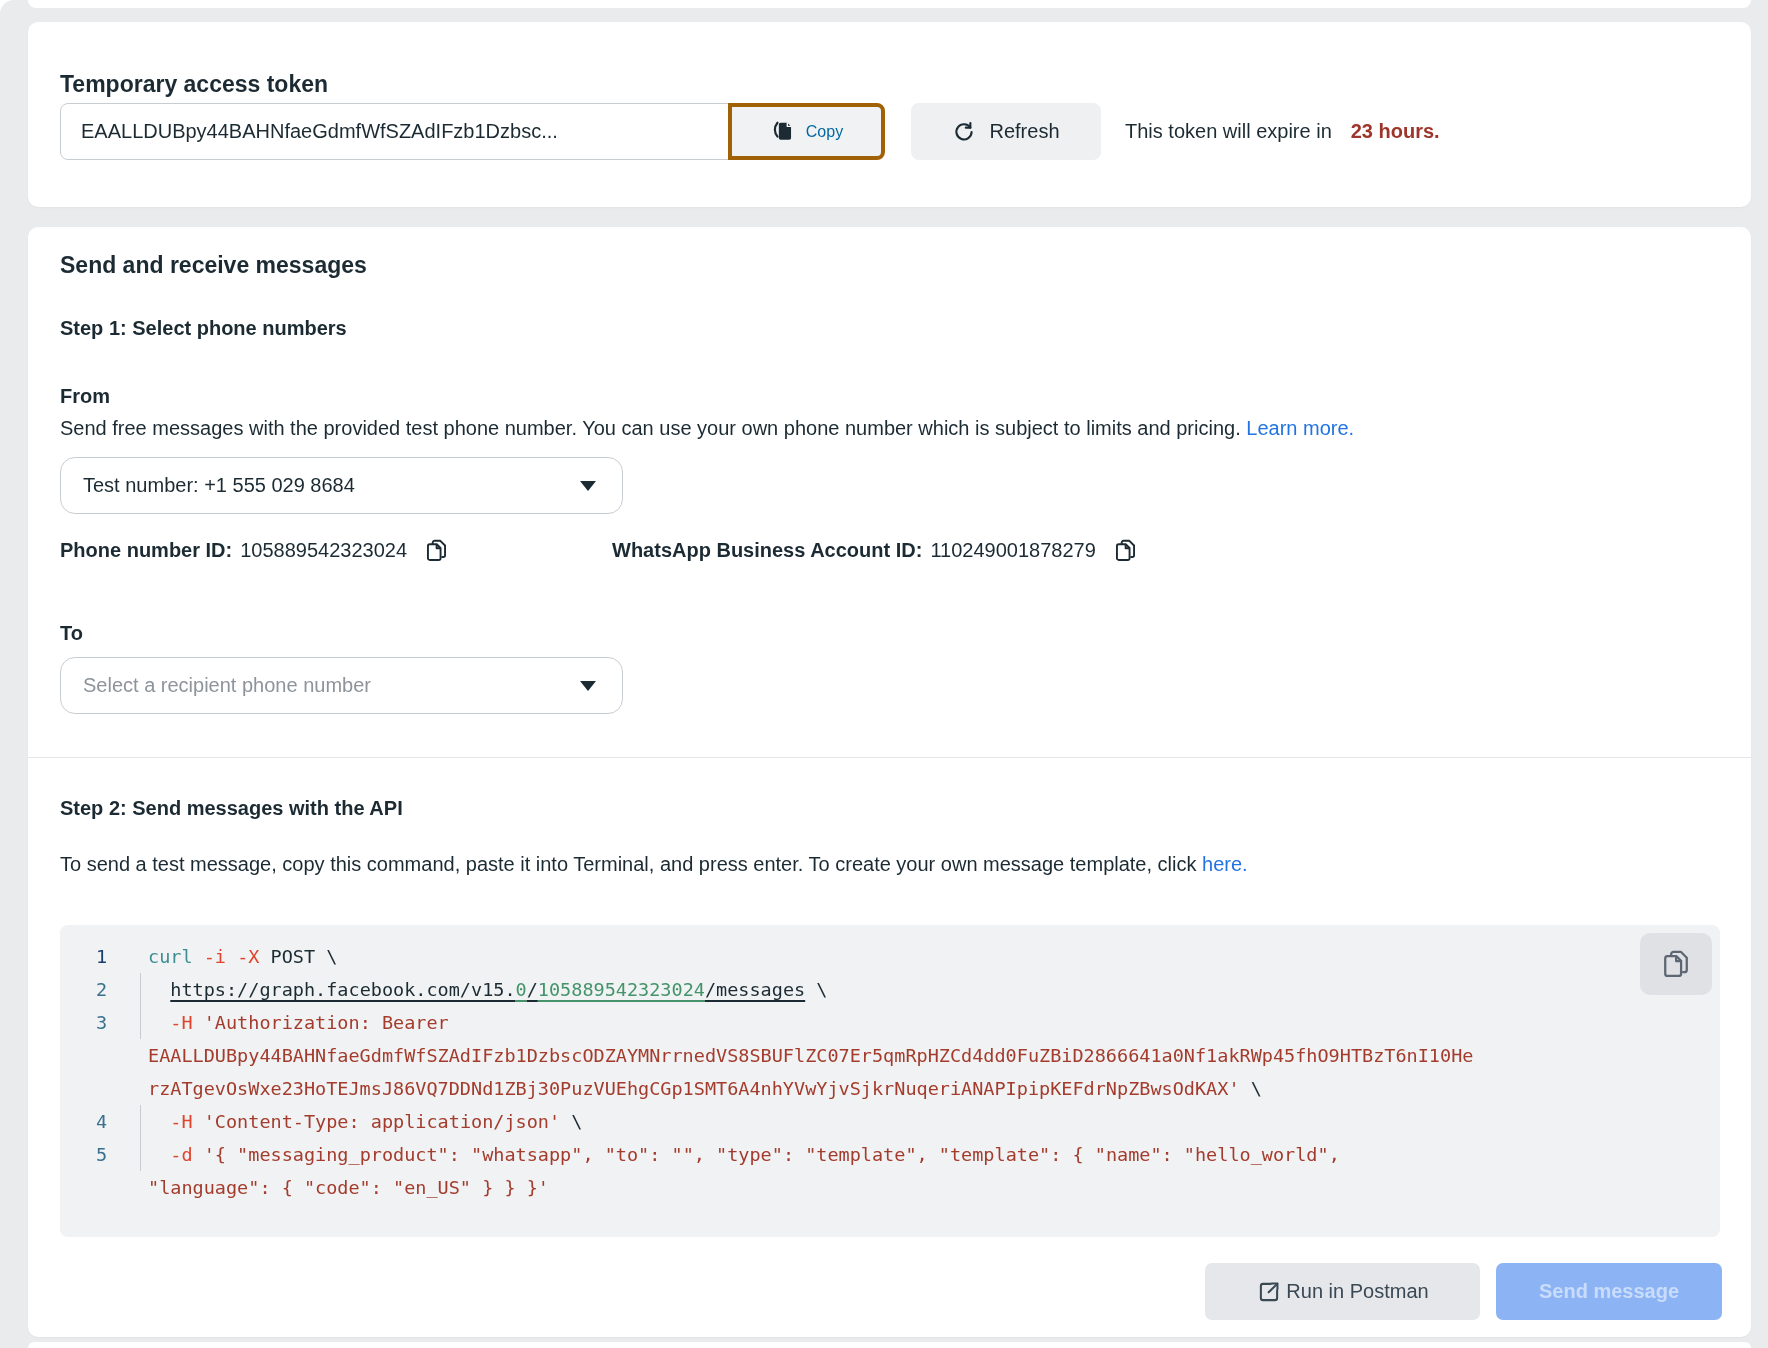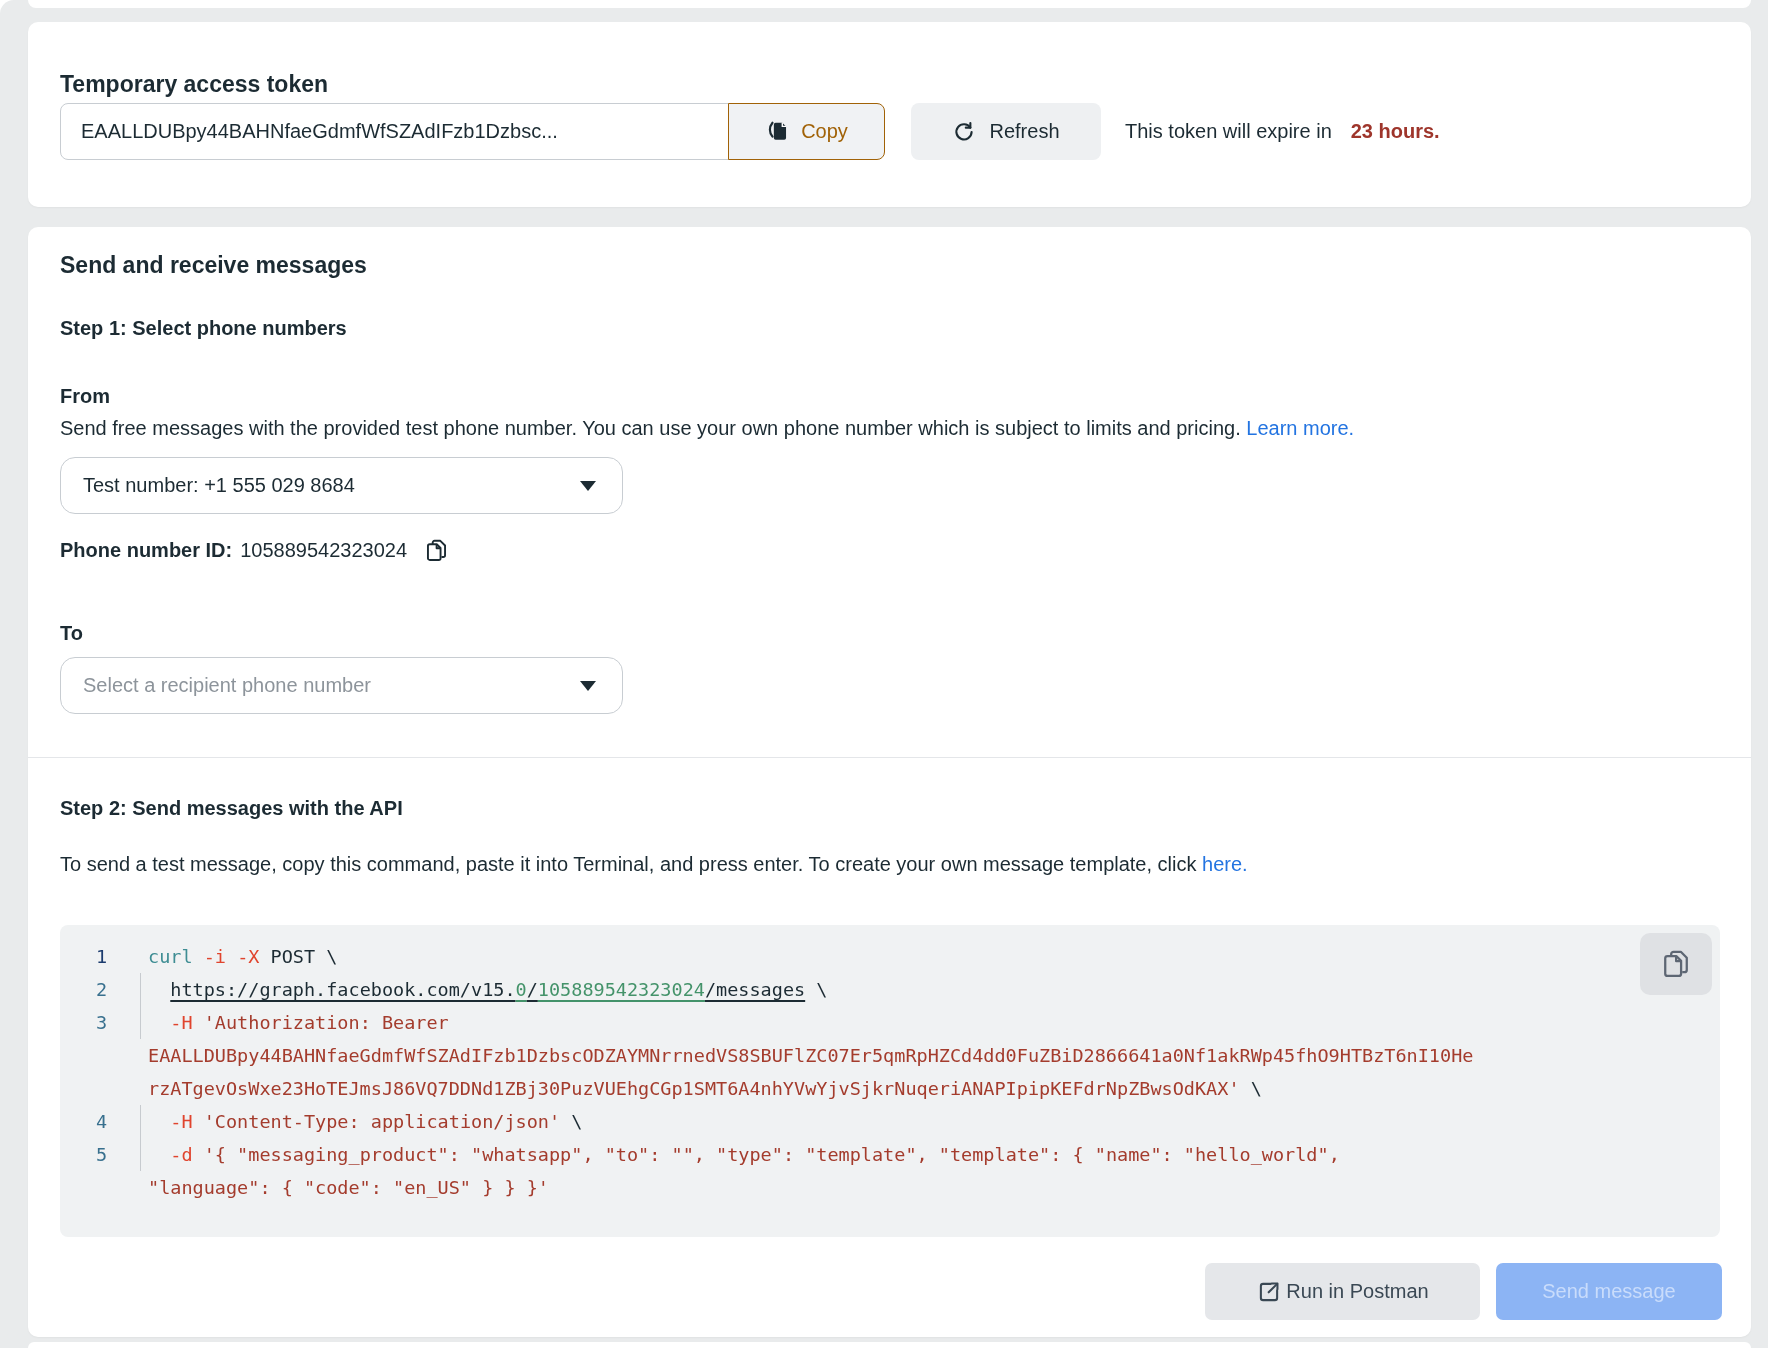--- a/index.html
+++ b/index.html
@@ -19,23 +19,23 @@
   .card2{top:227px;width:1723px;height:1110px;}
 
   .card-title{position:absolute;left:32px;font-size:23px;font-weight:700;color:#1c2b33;}
   .sub-title{position:absolute;left:32px;font-size:20px;font-weight:700;color:#1c2b33;}
   .body-text{position:absolute;left:32px;font-size:20px;color:#1c2b33;}
 
   
   .token-group{position:absolute;left:32px;top:81px;height:74px;display:flex;}
   .token-input{width:669px;height:57px;box-sizing:border-box;border:1px solid #c8cdd2;border-radius:8px 0 0 8px;
                padding:0 20px;font-size:20px;color:#1c2b33;background:#fff;font-family:"Liberation Sans",sans-serif;outline:none;}
-  .copy-btn{width:157px;height:57px;box-sizing:border-box;margin-left:-1px;border:1px solid #a16207;border-radius:0 8px 8px 0;
+  .copy-btn{width:157px;height:57px;box-sizing:border-box;margin-left:-1px;border:4px solid #a16207;border-radius:0 8px 8px 0;
             background:#f0f2f4;display:flex;align-items:center;justify-content:center;gap:11px;
-            font-size:20px;color:#a16207;cursor:pointer;font-family:inherit;}
+            font-size:16px;color:#0369a1;cursor:pointer;font-family:inherit;}
   .refresh-btn{position:absolute;left:883px;top:81px;width:190px;height:57px;border:none;border-radius:8px;background:#eef0f2;
                display:flex;align-items:center;justify-content:center;gap:13px;font-size:20px;color:#1c2b33;cursor:pointer;font-family:inherit;}
   .expiry{position:absolute;left:1097px;top:81px;height:57px;display:flex;align-items:center;font-size:20px;color:#1c2b33;}
   .expiry b{margin-left:19px;color:#9e352b;font-weight:700;}
 
   .link{color:#2374e1;cursor:pointer;text-decoration:none;}
 
   .dropdown{position:absolute;left:32px;width:563px;height:57px;box-sizing:border-box;border:1px solid #c8cdd2;border-radius:15px;
             background:#fff;display:flex;align-items:center;justify-content:space-between;padding:0 26px 0 22px;
             font-size:20px;color:#1c2b33;cursor:pointer;}
@@ -61,21 +61,21 @@
   .tok-flag{color:#e0442d;}
   .tok-str{color:#a43c2d;}
   .tok-urld{color:#1c2b33;text-decoration:underline;text-underline-offset:4px;text-decoration-thickness:2px;}
   .tok-urlg{color:#44936a;text-decoration:underline;text-underline-offset:4px;text-decoration-thickness:2px;}
   .code-copy-btn{position:absolute;top:8px;right:8px;width:72px;height:62px;border:none;border-radius:10px;background:#dfe1e4;
                  display:flex;align-items:center;justify-content:center;cursor:pointer;}
 
   .postman-btn{position:absolute;left:1177px;top:1036px;width:275px;height:57px;border:none;border-radius:7px;background:#e5e7ea;
                display:flex;align-items:center;justify-content:center;gap:4px;font-size:20px;color:#3a4854;cursor:pointer;font-family:inherit;}
   .send-btn{position:absolute;left:1468px;top:1036px;width:226px;height:57px;border:none;border-radius:7px;background:#8cb4f4;
-            font-size:20px;font-weight:400;color:#c9dcfb;cursor:not-allowed;font-family:inherit;}
+            font-size:20px;font-weight:700;color:#c9dcfb;cursor:not-allowed;font-family:inherit;}
 </style>
 </head>
 <body>
 
 <div id="page">
 
   <div class="corner-notch"></div>
   <div class="top-remnant"></div>
 
   <div class="card card1">
@@ -134,20 +134,33 @@
         <span style="display:flex;">
           <svg width="27" height="27" viewBox="0 0 24 24" fill="none" stroke="#1c2b33" stroke-width="1.7" stroke-linejoin="round">
             <path d="M8.6 6.4 V5 a1.6 1.6 0 0 1 1.6 -1.6 h5.2 L19.6 7.6 v8.6 a1.6 1.6 0 0 1 -1.6 1.6 h-1.6"></path>
             <path d="M6 6.4 h6.2 l3.4 3.4 v9 a1.6 1.6 0 0 1 -1.6 1.6 H6 a1.6 1.6 0 0 1 -1.6 -1.6 v-10.8 A1.6 1.6 0 0 1 6 6.4 z"></path>
             <path d="M12.1 6.6 v3.4 h3.4"></path>
           </svg>
         </span>
       </button>
     </div>
 
+    <div class="id-group" style="left:584px;">
+      <b>WhatsApp Business Account ID:</b>
+      <span class="val">110249001878279</span>
+      <button class="icon-btn">
+        <span style="display:flex;">
+          <svg width="27" height="27" viewBox="0 0 24 24" fill="none" stroke="#1c2b33" stroke-width="1.7" stroke-linejoin="round">
+            <path d="M8.6 6.4 V5 a1.6 1.6 0 0 1 1.6 -1.6 h5.2 L19.6 7.6 v8.6 a1.6 1.6 0 0 1 -1.6 1.6 h-1.6"></path>
+            <path d="M6 6.4 h6.2 l3.4 3.4 v9 a1.6 1.6 0 0 1 -1.6 1.6 H6 a1.6 1.6 0 0 1 -1.6 -1.6 v-10.8 A1.6 1.6 0 0 1 6 6.4 z"></path>
+            <path d="M12.1 6.6 v3.4 h3.4"></path>
+          </svg>
+        </span>
+      </button>
+    </div>
 
     <div class="sub-title" style="top:395px;">To</div>
     <div class="dropdown" style="top:430px;">
       <span class="ph">Select a recipient phone number</span>
       <span class="caret"></span>
     </div>
 
     <div class="divider"></div>
 
     <div class="sub-title" style="top:570px;">Step 2: Send messages with the API</div>

